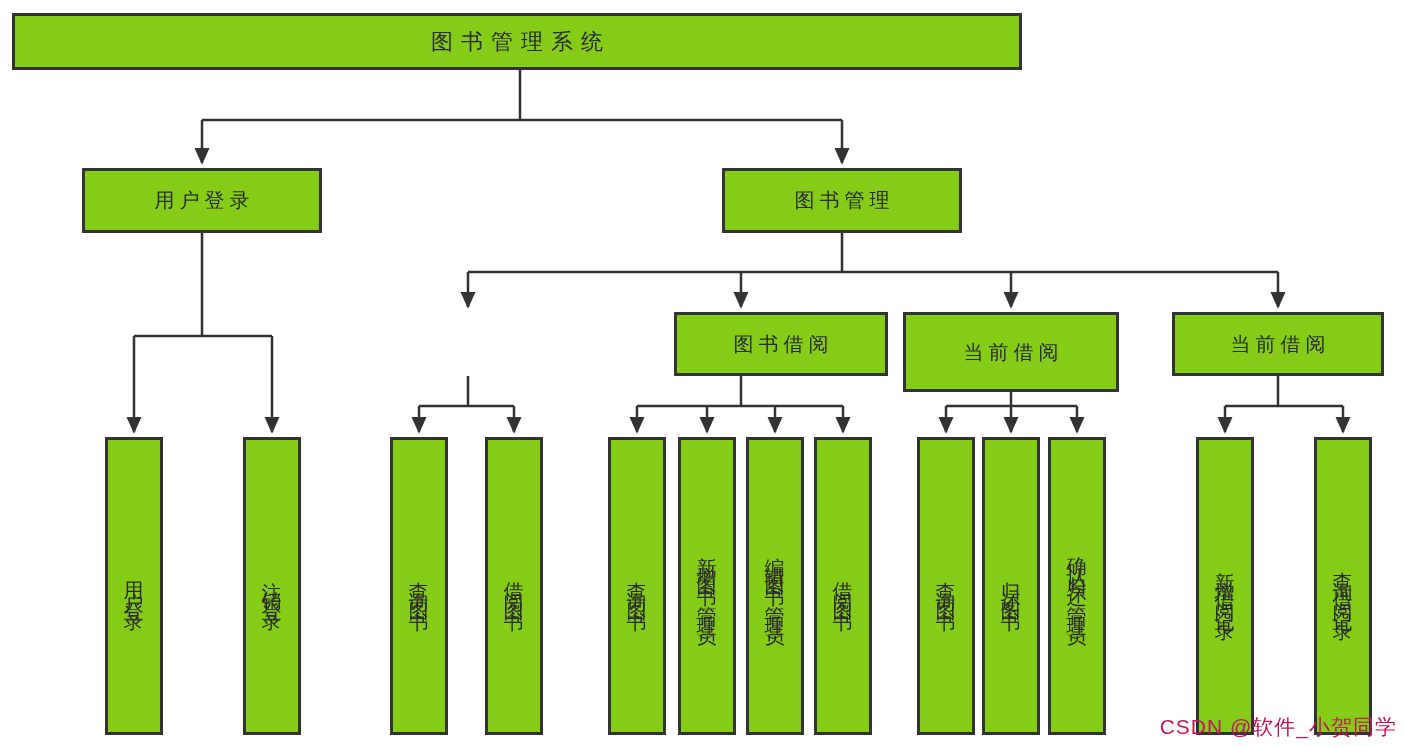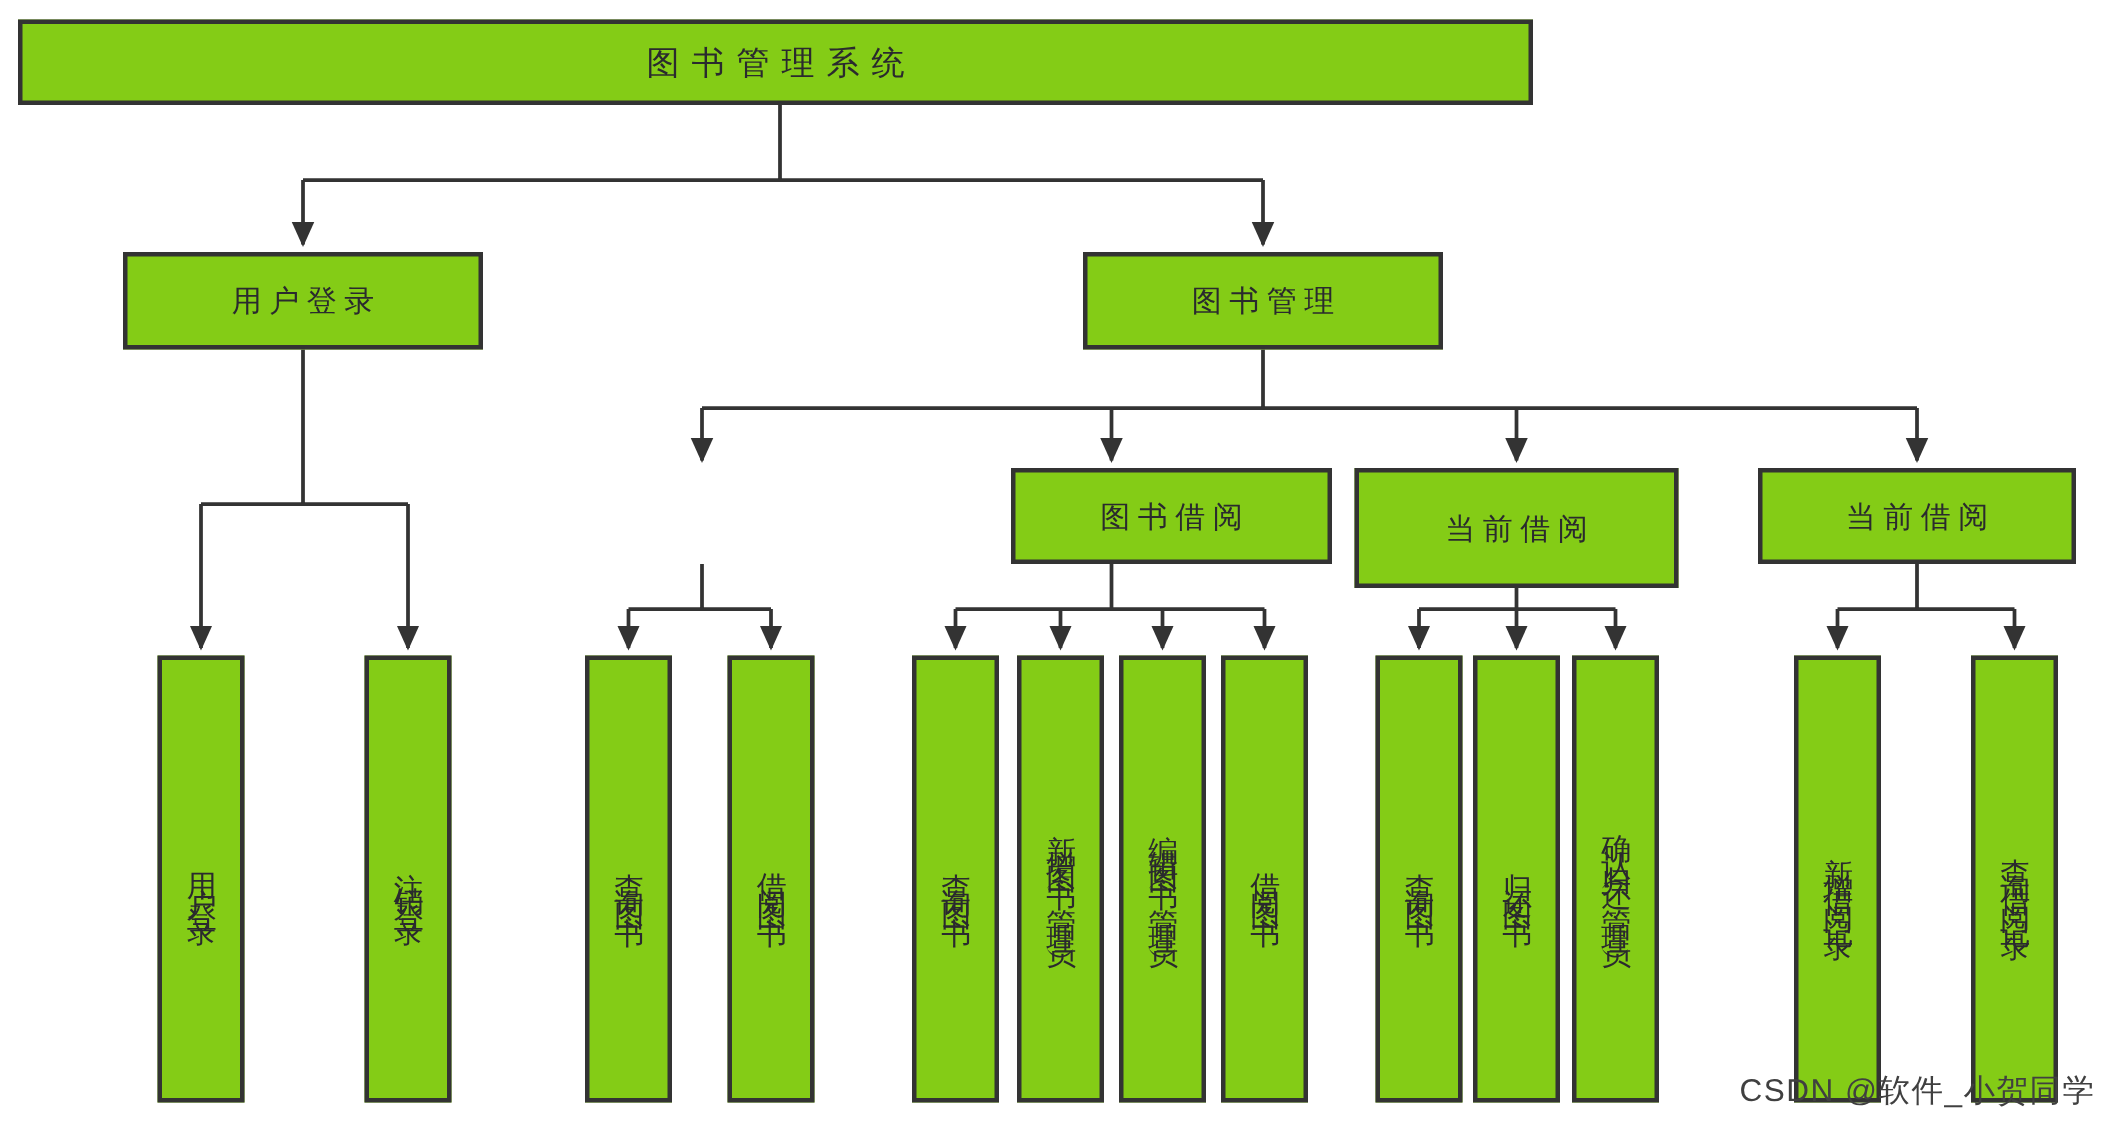--- a/index.html
+++ b/index.html
@@ -48,21 +48,21 @@
     writing-mode: vertical-rl;
     text-orientation: mixed;
     letter-spacing: 10px;
     line-height: 1;
   }
   .watermark {
     position: absolute;
     right: 8px;
     bottom: 6px;
     font-size: 21px;
-    color: #404040;
+    color: #be185d;
     letter-spacing: 1px;
     white-space: nowrap;
     text-align: center;
   }
 </style>
 </head>
 <body>
 
 <div class="stage">
 

